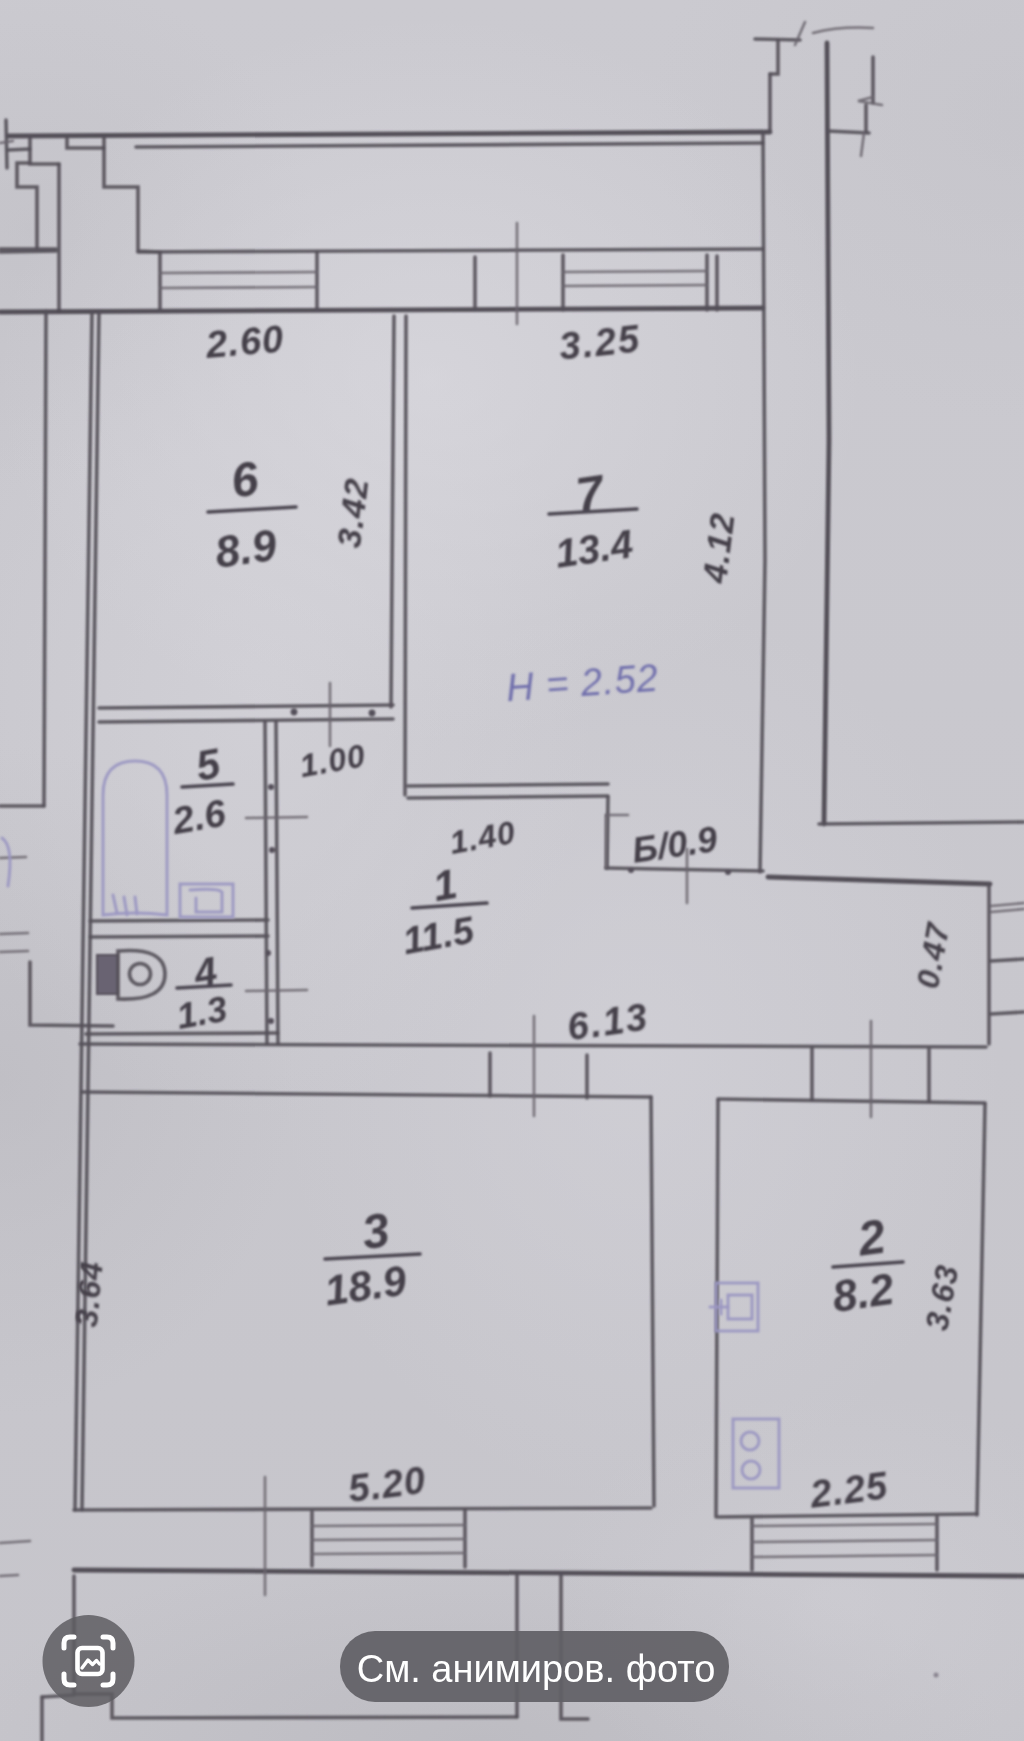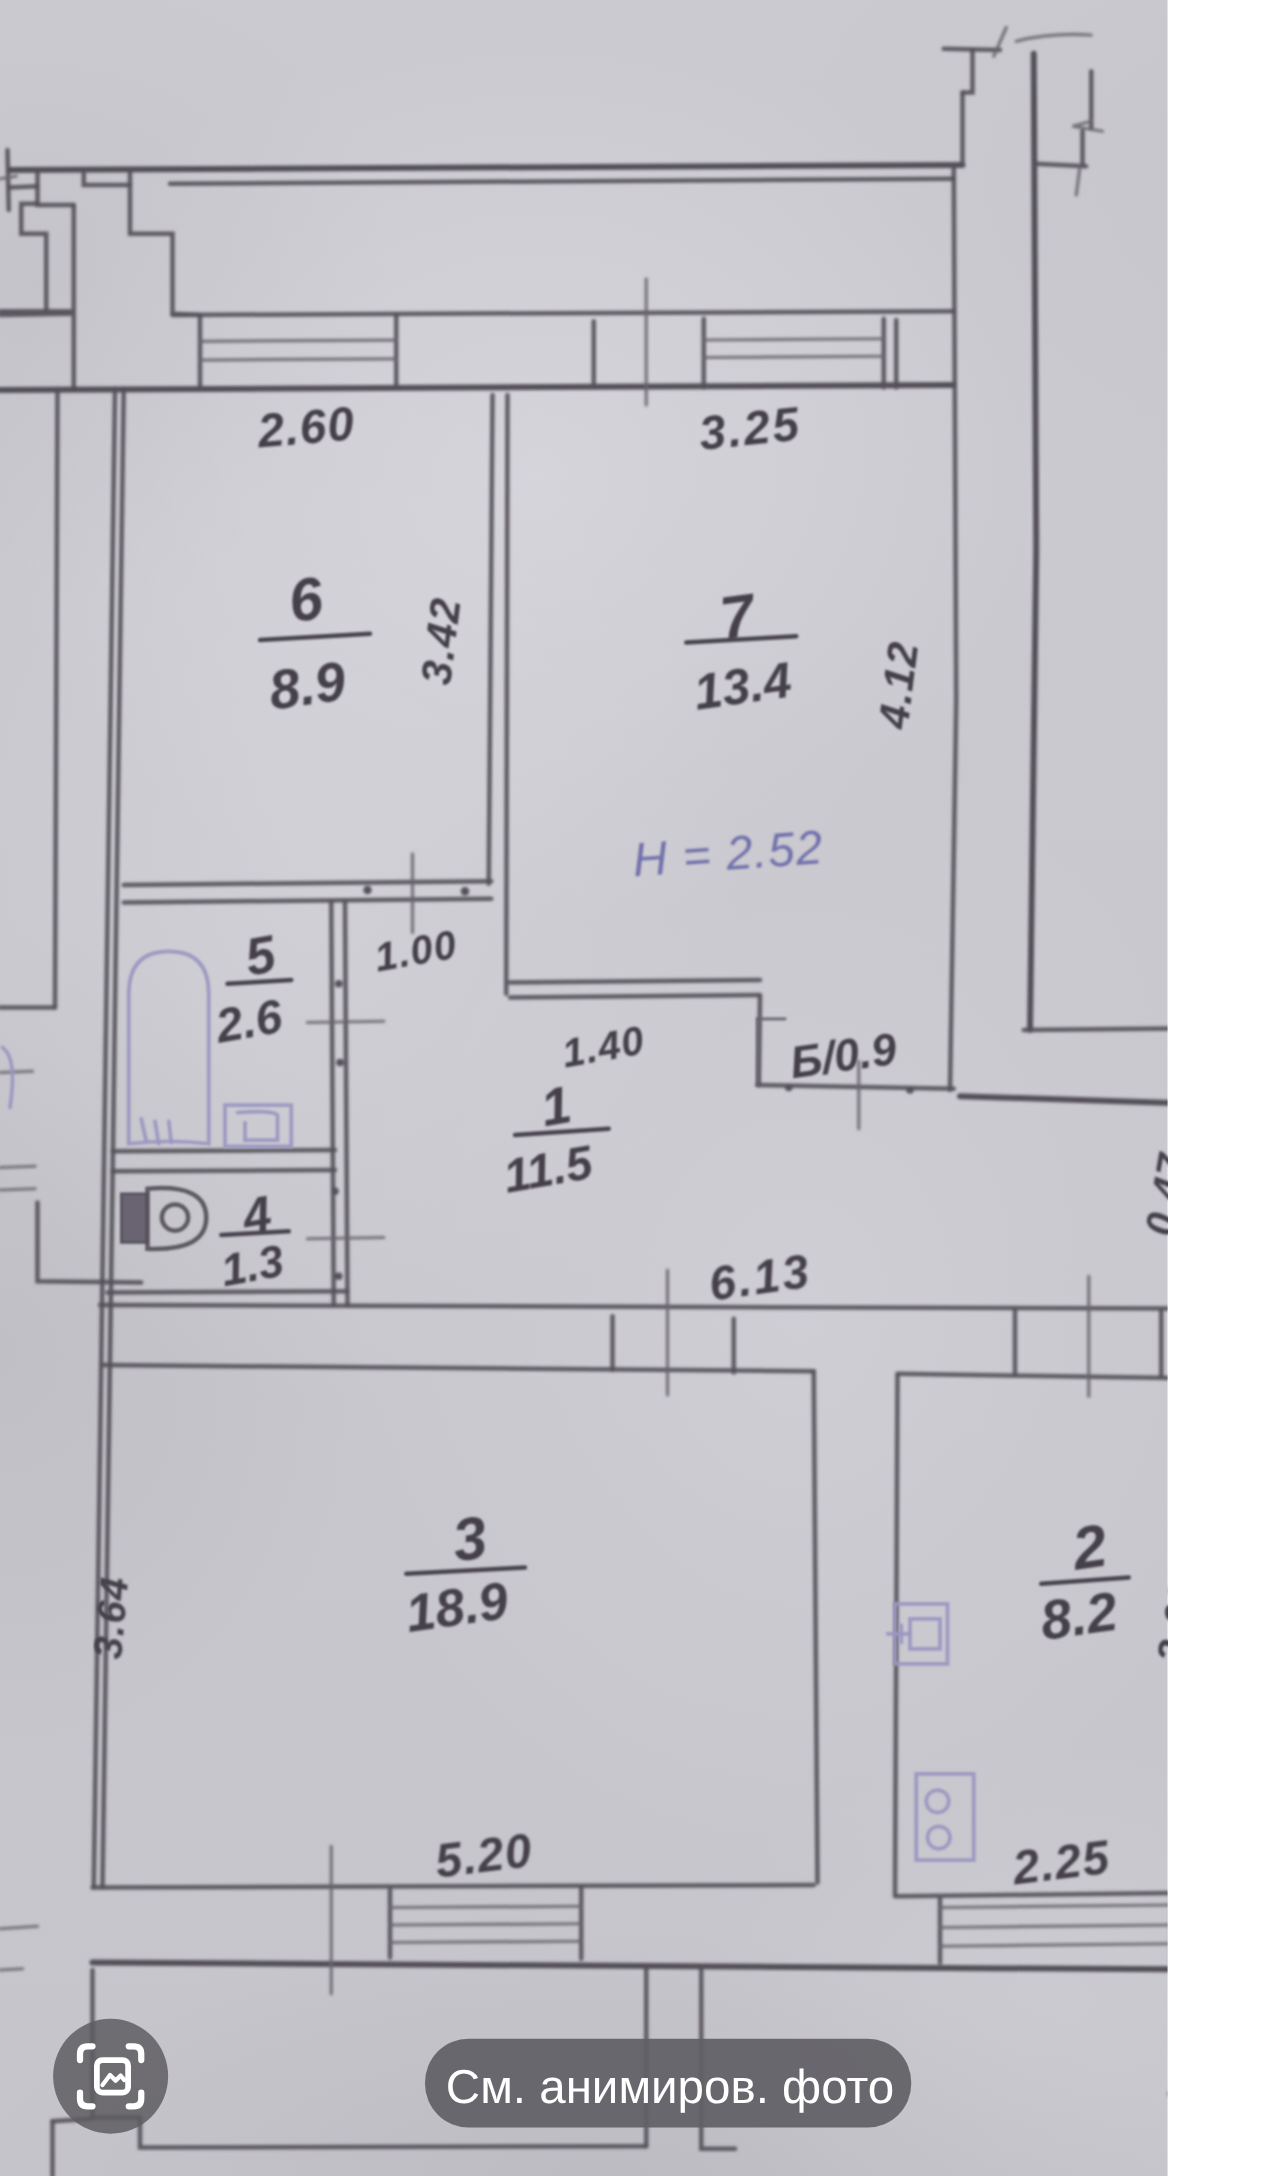--- a/index.html
+++ b/index.html
@@ -1,16 +1,16 @@
 <!DOCTYPE html>
 <html><head>
 <meta charset="utf-8">
 <style>
   html,body{margin:0;padding:0;}
-  #page{position:relative;width:934px;height:1741px;overflow:hidden;
+  #page{position:relative;width:1024px;height:1741px;overflow:hidden;
     background:
       radial-gradient(620px 520px at 430px 380px, rgba(224,223,229,0.5), rgba(224,223,229,0) 70%),
       radial-gradient(480px 600px at 260px 700px, rgba(216,215,221,0.5), rgba(216,215,221,0) 70%),
       radial-gradient(520px 650px at 640px 1050px, rgba(215,214,221,0.45), rgba(215,214,221,0) 70%),
       radial-gradient(420px 300px at 840px 1600px, rgba(211,210,216,0.4), rgba(211,210,216,0) 70%),
       radial-gradient(700px 260px at 480px 1741px, rgba(178,177,183,0.45), rgba(178,177,183,0) 75%),
       radial-gradient(420px 480px at 0px 1080px, rgba(180,179,185,0.4), rgba(180,179,185,0) 70%),
       radial-gradient(380px 340px at 30px 230px, rgba(186,185,191,0.35), rgba(186,185,191,0) 75%),
       radial-gradient(500px 400px at 1024px 120px, rgba(189,188,194,0.3), rgba(189,188,194,0) 75%),
       linear-gradient(#cbcad0, #c6c5cb);

